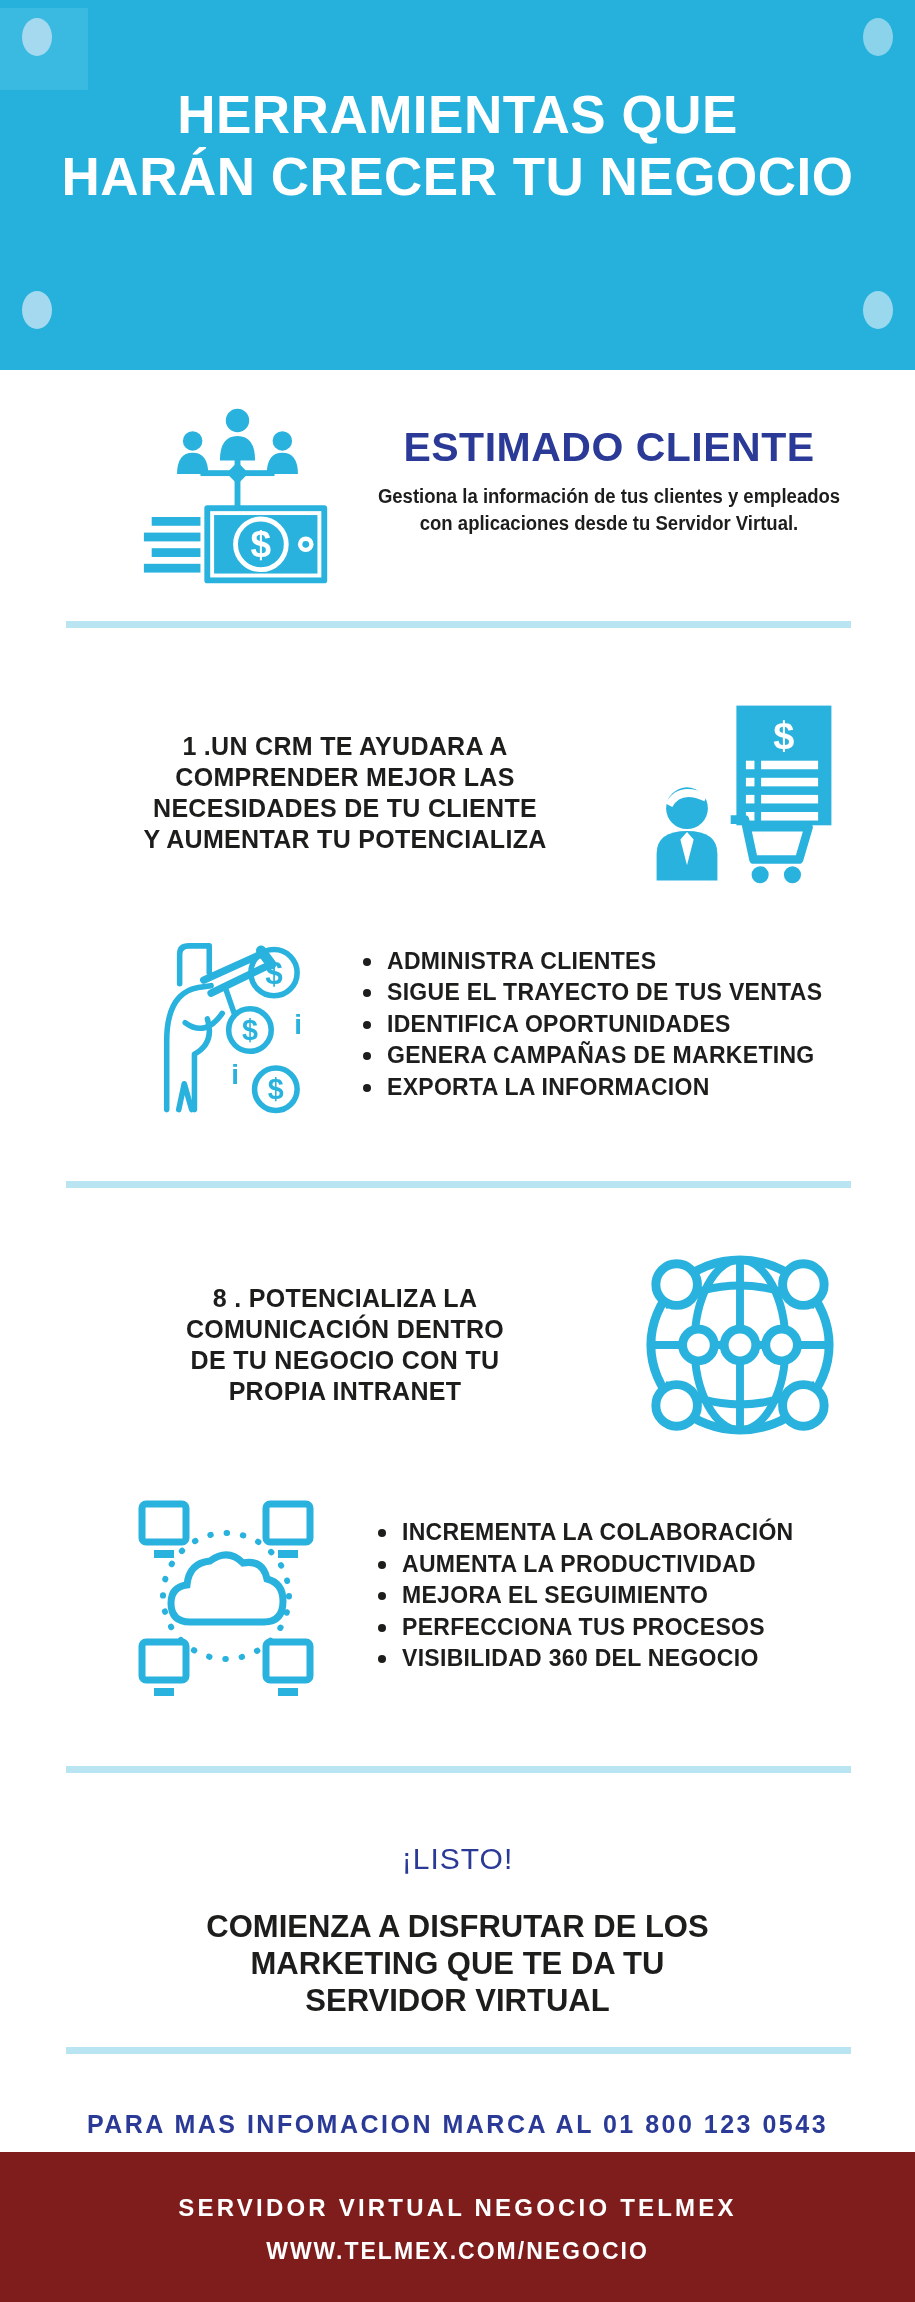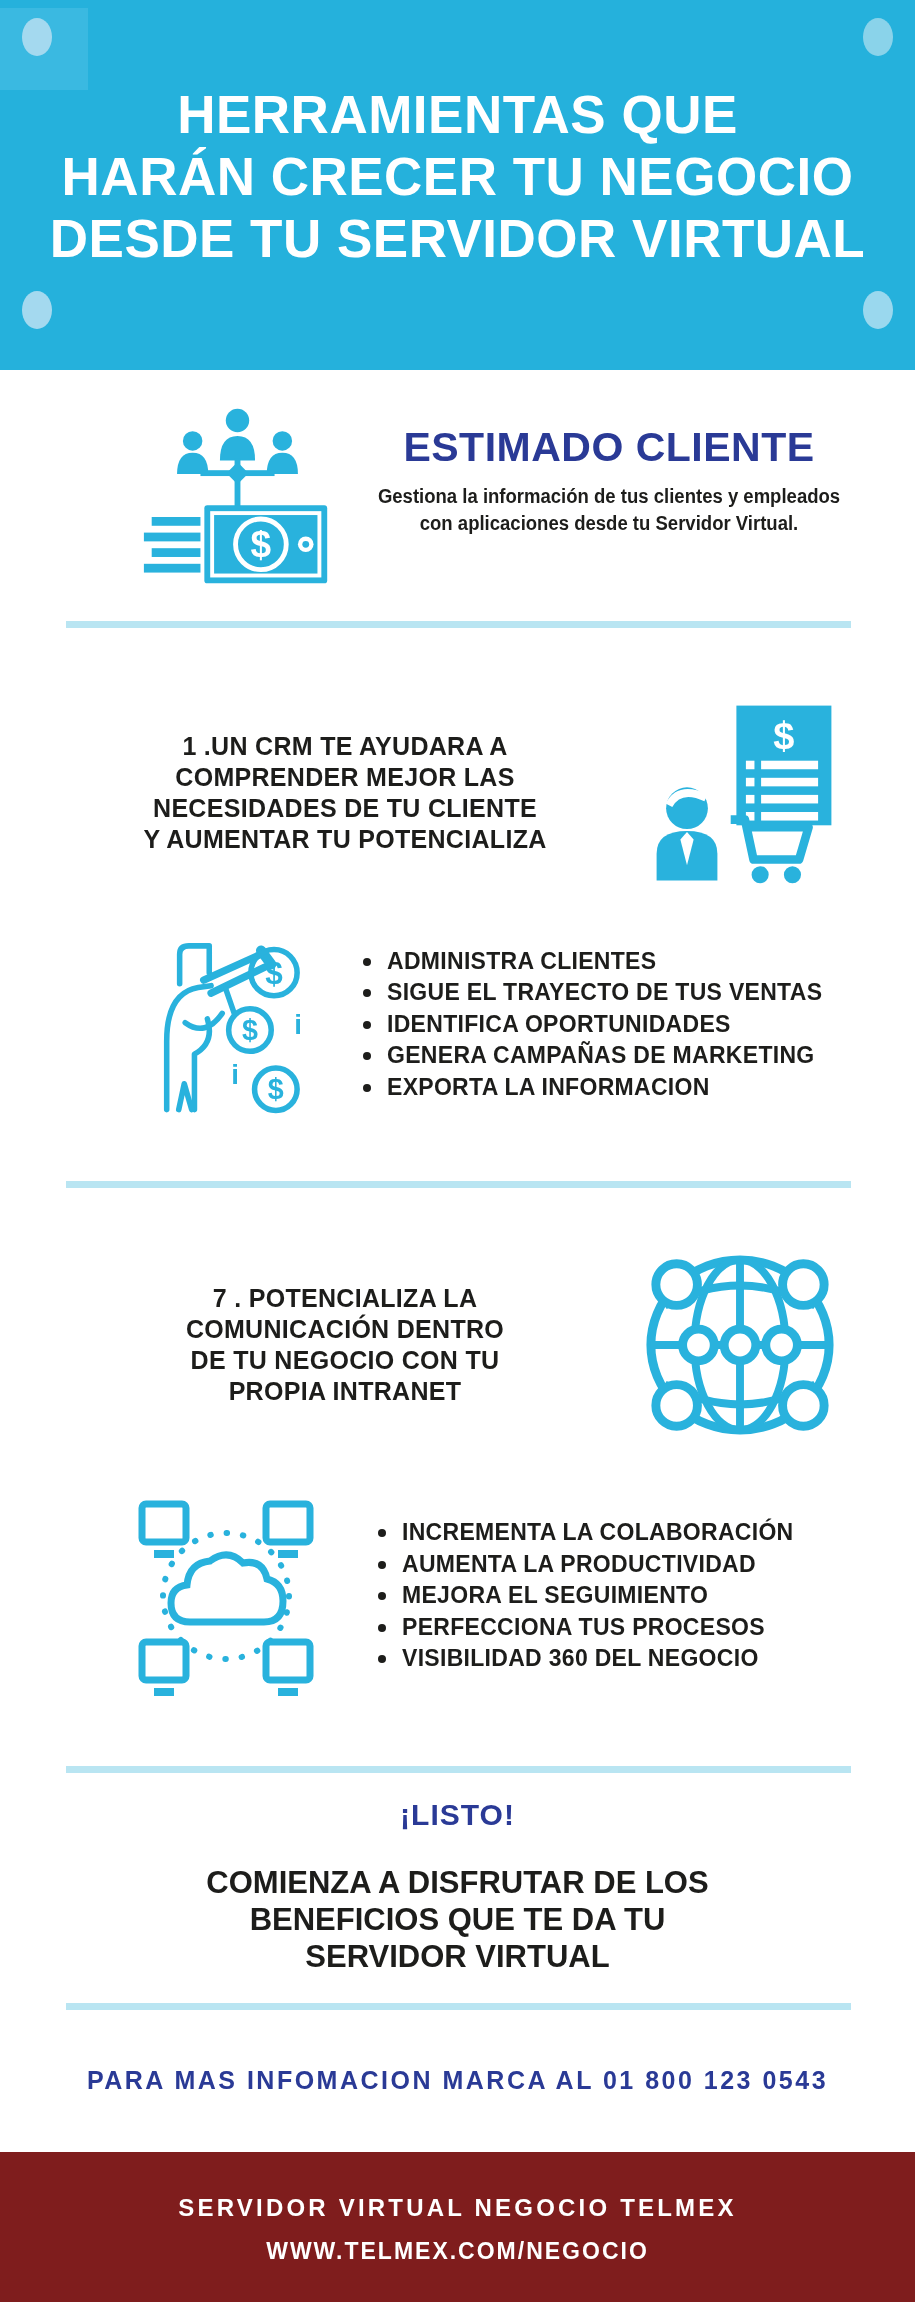--- a/index.html
+++ b/index.html
@@ -63,21 +63,21 @@
     display:flex; align-items:center; color:#1d1d1b;
     font-size:23px; line-height:31.5px; font-weight:700; letter-spacing:.3px;
   }
   .bullets .dot{
     flex:none; width:8px; height:8px; border-radius:50%;
     background:#1d1d1b; margin-right:16px;
   }
   .icon-box svg{ display:block; }
   
   .closing{ text-align:center; }
-  .ready{ margin-top:25px; color:#2a3a96; font-size:30px; font-weight:700; letter-spacing:1px; }
+  .ready{ margin-top:69px; color:#2a3a96; font-size:30px; font-weight:400; letter-spacing:1px; }
   .closing-msg{ margin-top:32px; color:#1d1d1b; font-size:31px; line-height:37px; font-weight:700; }
   .closing-msg span{ display:block; }
   
   .phone-cta{
     margin-top:56px; text-align:center; color:#2a3a96;
     font-size:25px; font-weight:800; letter-spacing:2.5px;
   }
   
   .footer{
     position:absolute; left:0; bottom:0; width:915px; height:150px;
@@ -93,21 +93,20 @@
 
   <header class="hero">
     <div class="hero-square"></div>
     <span class="dot-accent d-tl"></span>
     <span class="dot-accent d-tr"></span>
     <span class="dot-accent d-bl"></span>
     <span class="dot-accent d-br"></span>
     <h1>
       <span>HERRAMIENTAS QUE</span>
       <span>HARÁN CRECER TU NEGOCIO</span>
-      <span>DESDE TU SERVIDOR VIRTUAL</span>
     </h1>
   </header>
 
   <section class="intro">
     <div class="icon-box">
       <svg width="195" height="195" viewBox="0 0 200 200" fill="#29b2dd">
         <circle cx="100" cy="21" r="12"></circle>
         <path d="M82 62 Q82 37 100 37 Q118 37 118 62 Z"></path>
         <circle cx="54" cy="42" r="10"></circle>
         <path d="M38 76 Q38 54 54 54 Q70 54 70 76 Z"></path>
@@ -213,21 +212,21 @@
           <span class="dot"></span>
           <span>EXPORTA LA INFORMACION</span>
         </li>
     </ul>
   </section>
 
   <div class="divider div-2"></div>
 
   <section class="row head-row s2">
     <div class="heading">
-      <span>7 . POTENCIALIZA LA</span>
+      <span>8 . POTENCIALIZA LA</span>
       <span>COMUNICACIÓN DENTRO</span>
       <span>DE TU NEGOCIO CON TU</span>
       <span>PROPIA INTRANET</span>
     </div>
     <div class="icon-box">
       <svg width="198" height="198" viewBox="0 0 200 200" fill="none" stroke="#29b2dd">
         <ellipse cx="100" cy="100" rx="90" ry="86" stroke-width="9"></ellipse>
         <ellipse cx="100" cy="100" rx="46" ry="86" stroke-width="8"></ellipse>
         <line x1="100" y1="14" x2="100" y2="186" stroke-width="8"></line>
         <line x1="10" y1="100" x2="190" y2="100" stroke-width="8"></line>
@@ -288,21 +287,21 @@
         </li>
     </ul>
   </section>
 
   <div class="divider div-3"></div>
 
   <section class="closing">
     <h3 class="ready">¡LISTO!</h3>
     <p class="closing-msg">
       <span>COMIENZA A DISFRUTAR DE LOS</span>
-      <span>BENEFICIOS QUE TE DA TU</span>
+      <span>MARKETING QUE TE DA TU</span>
       <span>SERVIDOR VIRTUAL</span>
     </p>
   </section>
 
   <div class="divider div-4"></div>
 
   <p class="phone-cta">PARA MAS INFOMACION MARCA AL 01 800 123 0543</p>
 
   <footer class="footer">
     <p class="footer-title">SERVIDOR VIRTUAL NEGOCIO TELMEX</p>

